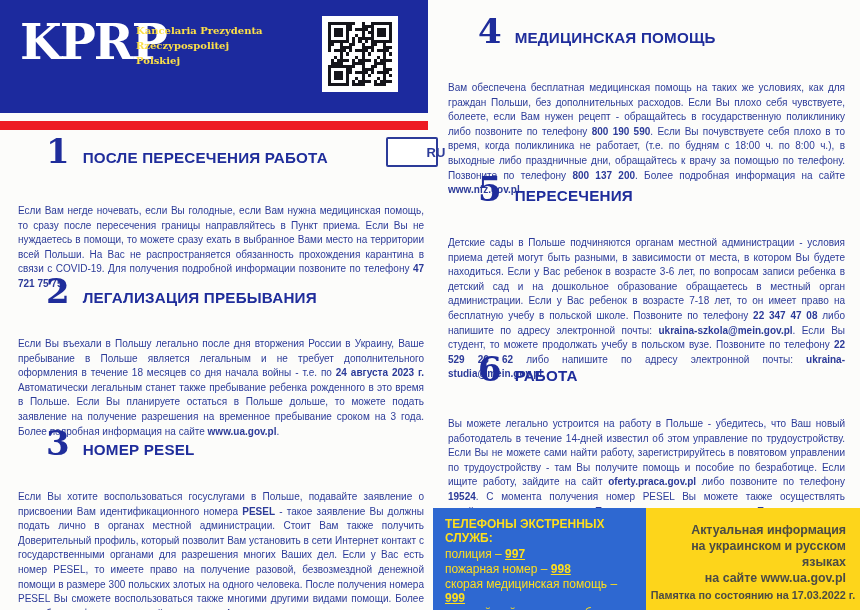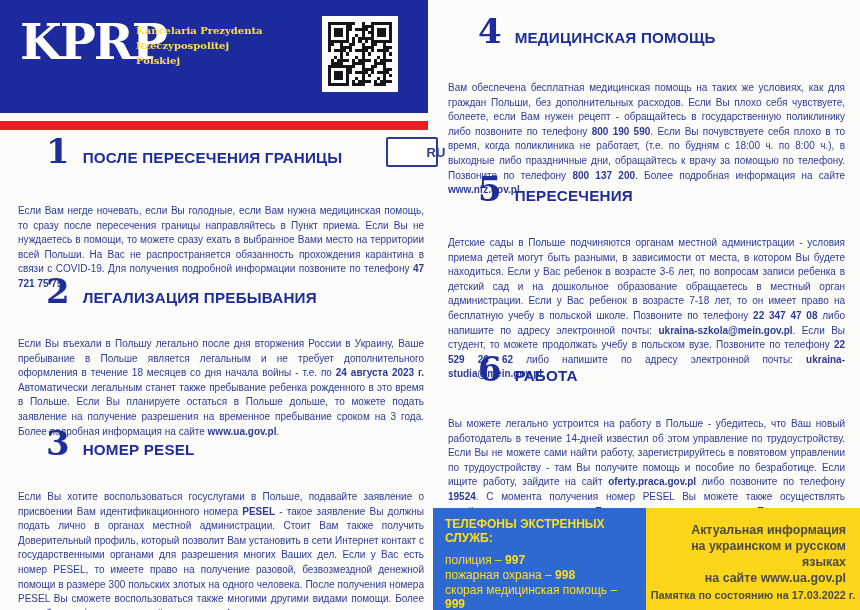--- a/index.html
+++ b/index.html
@@ -45,23 +45,23 @@
 
   
   .ru-badge { position:absolute; left:386px; top:137px; width:38px; height:30px;
               border:2px solid #2c3b99; border-radius:2px; background:#ffffff;
               display:flex; align-items:center; justify-content:center;
               font-size:13px; font-weight:bold; color:#2c3b99;padding-left:48px; }
 
   
   .emergency-box { position:absolute; left:433px; top:508px; width:213px; height:102px;
                    background:#2e68d1; padding:9px 10px 0 12px; }
-  .emergency-title { color:#ffdf1b; font-size:12px; font-weight:bold; margin-bottom:8px; }
+  .emergency-title { color:#ffdf1b; font-size:12px; font-weight:bold; margin-bottom:2px; }
   .emergency-item { color:#ffdf1b; font-size:12px; line-height:14.8px; }
-  .emergency-item b { font-weight:bold; }
+  .emergency-item b { font-weight:bold;text-decoration:underline; }
 
   
   .info-box { position:absolute; left:646px; top:508px; width:214px; height:102px;
               background:#fdd51b; padding:14px 14px 0 5px; }
   .info-main { text-align:right; color:#4b4b45; font-size:12.4px; line-height:16px; font-weight:bold; }
   .info-footnote { position:absolute; left:0; bottom:9px; width:100%; text-align:center;
                    color:#4b4b45; font-size:10.8px; font-weight:bold; }
 </style>
 </head>
 <body>
@@ -328,21 +328,21 @@
         </svg>
     </div>
   </div>
 
   <div class="red-stripe"></div>
 
   <div class="ru-badge">RU</div>
 
   <div class="shead head1">
     <span class="snum">1</span>
-    <span class="stitle">ПОСЛЕ ПЕРЕСЕЧЕНИЯ ГРАНИЦЫ</span>
+    <span class="stitle">ПОСЛЕ ПЕРЕСЕЧЕНИЯ РАБОТА</span>
   </div>
   <div class="para para1"><span>Если Вам негде ночевать, если Вы голодные, если Вам нужна медицинская помощь, то сразу после пересечения границы направляйтесь в Пункт приема. Если Вы не нуждаетесь в помощи, то можете сразу ехать в выбранное Вами место на территории всей Польши. На Вас не распространяется обязанность прохождения карантина в связи с COVID-19. Для получения подробной информации позвоните по телефону </span><b>47 721 75 75</b><span>.</span></div>
 
   <div class="shead head2">
     <span class="snum">2</span>
     <span class="stitle">ЛЕГАЛИЗАЦИЯ ПРЕБЫВАНИЯ</span>
   </div>
   <div class="para para2"><span>Если Вы въехали в Польшу легально после дня вторжения России в Украину, Ваше пребывание в Польше является легальным и не требует дополнительного оформления в течение 18 месяцев со дня начала войны - т.е. по </span><b>24 августа 2023 г.</b><span> Автоматически легальным станет также пребывание ребенка рожденного в это время в Польше. Если Вы планируете остаться в Польше дольше, то можете подать заявление на получение разрешения на временное пребывание сроком на 3 года. Более подробная информация на сайте </span><b>www.ua.gov.pl</b><span>.</span></div>
 
   <div class="shead head3">
@@ -365,21 +365,21 @@
 
   <div class="shead head6">
     <span class="snum">6</span>
     <span class="stitle">РАБОТА</span>
   </div>
   <div class="para para6"><span>Вы можете легально устроится на работу в Польше - убедитесь, что Ваш новый работодатель в течение 14-дней известил об этом управление по трудоустройству. Если Вы не можете сами найти работу, зарегистрируйтесь в повятовом управлении по трудоустройству - там Вы получите помощь и пособие по безработице. Если ищите работу, зайдите на сайт </span><b>oferty.praca.gov.pl</b><span> либо позвоните по телефону </span><b>19524</b><span>. С момента получения номер PESEL Вы можете также осуществлять хозяйственную деятельность в Польше на таких же условиях, как Поляки.</span></div>
 
   <div class="emergency-box">
     <div class="emergency-title">ТЕЛЕФОНЫ ЭКСТРЕННЫХ СЛУЖБ:</div>
     <div class="emergency-item"><span>полиция – </span><b>997</b></div>
-    <div class="emergency-item"><span>пожарная охрана – </span><b>998</b></div>
+    <div class="emergency-item"><span>пожарная номер – </span><b>998</b></div>
     <div class="emergency-item"><span>скорая медицинская помощь – </span><b>999</b></div>
     <div class="emergency-item"><span>европейский номер службы экстренной помощи – </span></div>
   </div>
 
   <div class="info-box">
     <div class="info-main">
       <div>Актуальная информация</div>
       <div>на украинском и русском языках</div>
       <div><span>на сайте </span><b>www.ua.gov.pl</b></div>
     </div>

